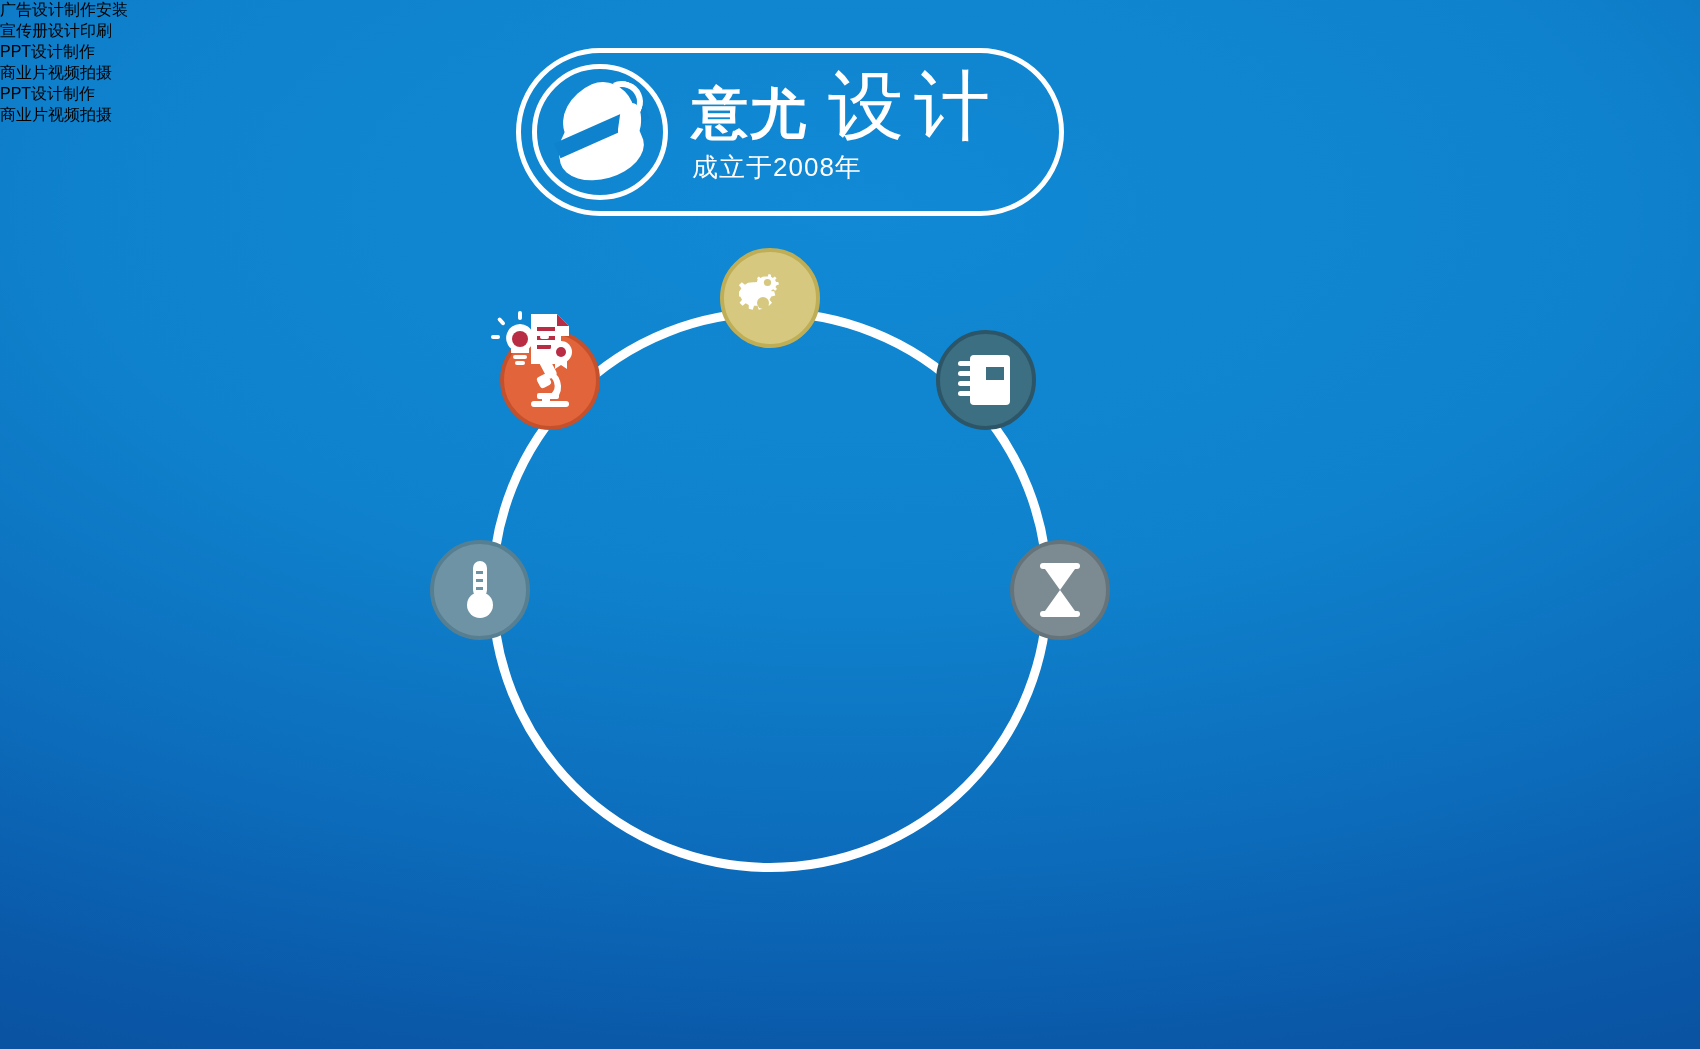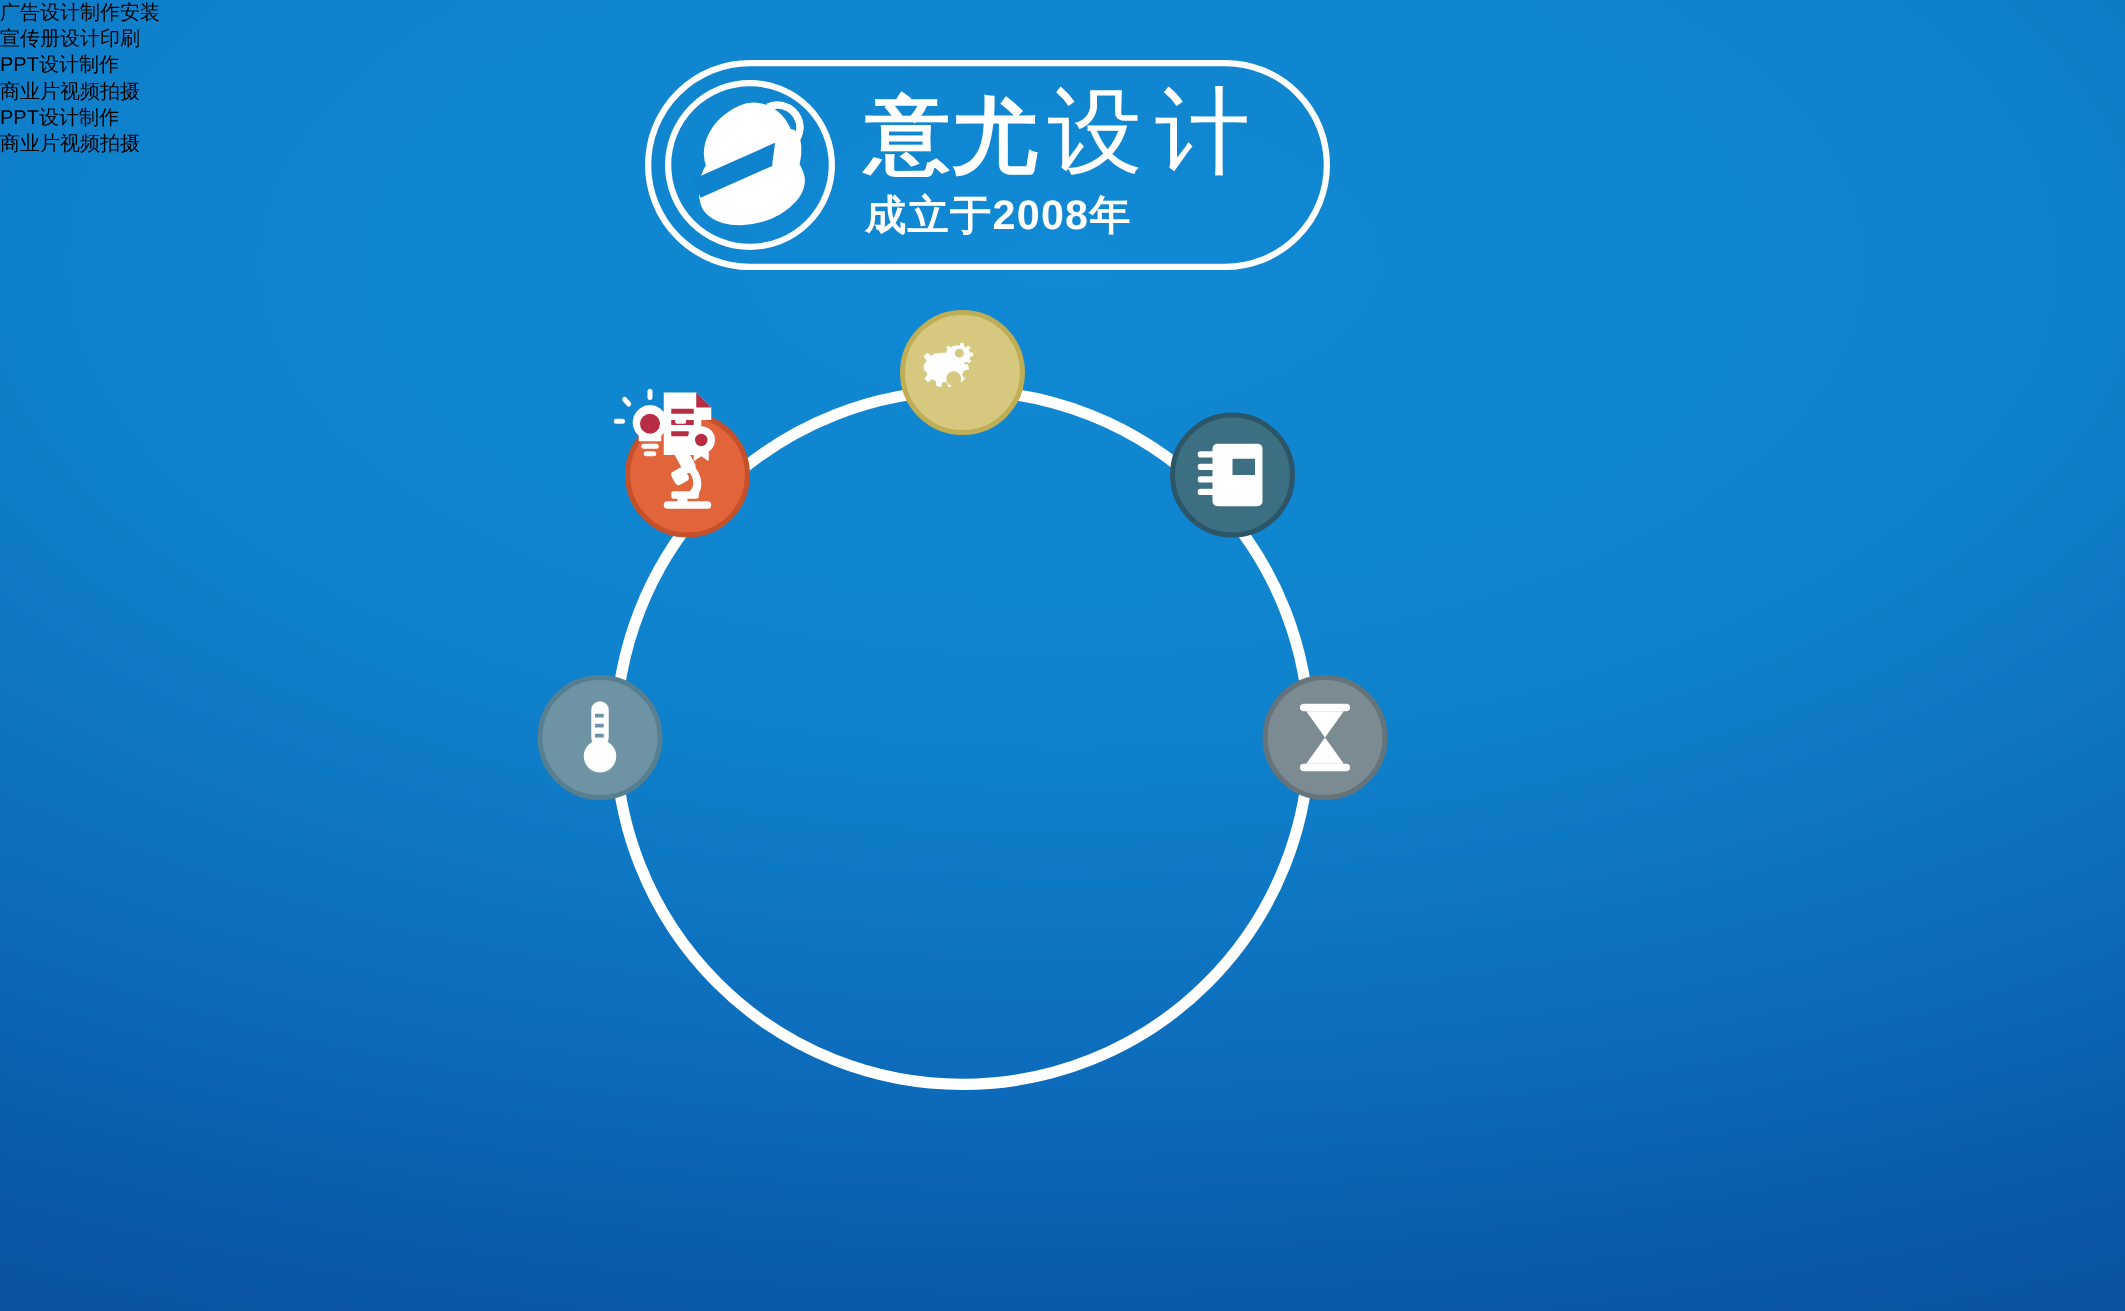--- a/index.html
+++ b/index.html
@@ -97,36 +97,36 @@
     left: 176px;
     top: 14px;
     right: 16px;
   }
   #logo-title {
     white-space: nowrap;
     line-height: 1;
     margin-top: 6px;
   }
   #logo-title .bold-part {
-    font-size: 68px;
+    font-size: 56px;
     font-weight: 700;
     color: #ffffff;
     letter-spacing: 2px;
   }
   #logo-title .thin-part {
     font-size: 76px;
     font-weight: 300;
     color: #ffffff;
     letter-spacing: 10px;
-    margin-left: 6px;
+    margin-left: 20px;
   }
   #logo-sub {
     margin-top: 6px;
-    font-size: 33px;
-    font-weight: 700;
+    font-size: 26px;
+    font-weight: 400;
     color: #ffffff;
     letter-spacing: 1px;
     white-space: nowrap;
   }
 
   
   #diagram {
     position: absolute;
     left: 470px;
     top: 290px;

